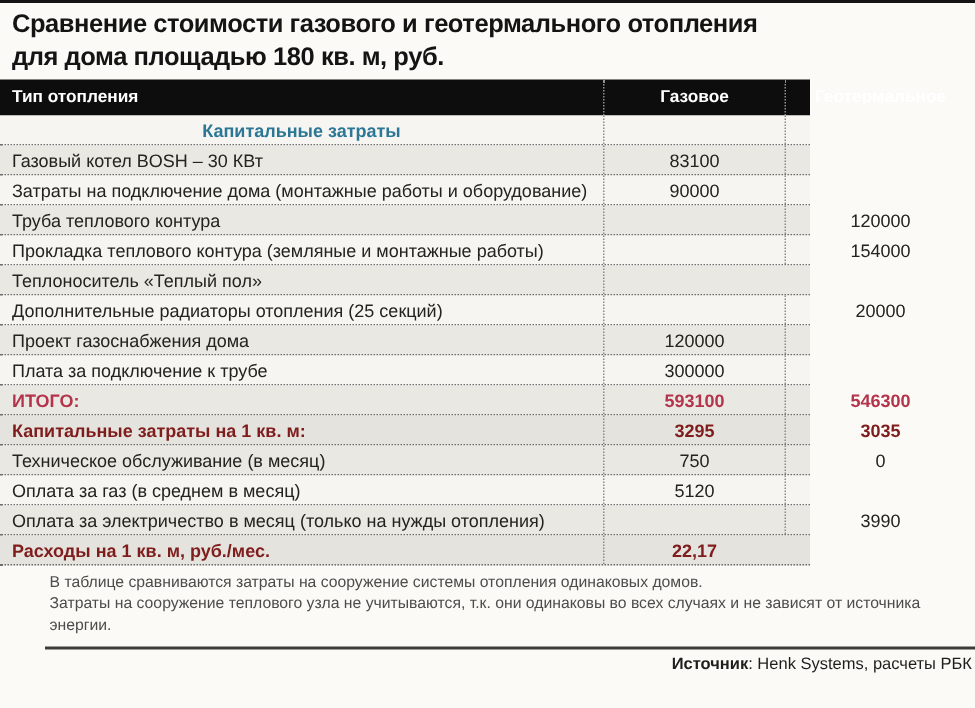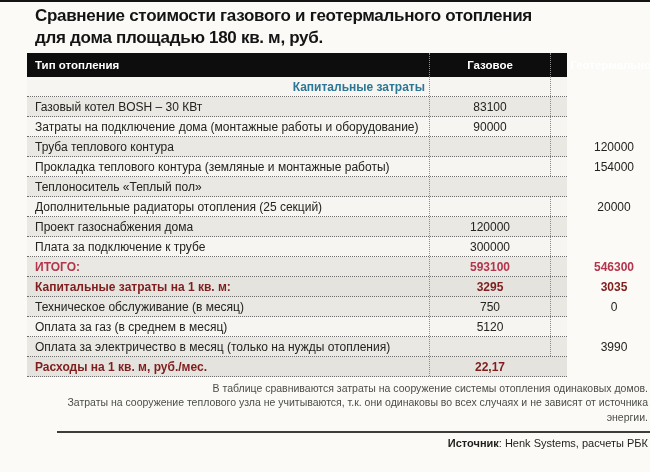--- a/index.html
+++ b/index.html
@@ -6,21 +6,20 @@
   html, body { background: #e8e8e8; }
   body { font-family: "Liberation Sans", "DejaVu Sans", sans-serif; }
 
   .page {
     position: relative;
     width: 650px;
     height: 472px;
     background: #fbfaf6;
     border-top: 2px solid #141414;
     overflow: hidden;
-    padding-left: 27px;
   }
 
   .title {
     padding: 3px 10px 5px 8px;
     font-size: 17px;
     font-weight: bold;
     color: #141414;
     line-height: 1.27;
     letter-spacing: -0.3px;
   }
@@ -52,34 +51,34 @@
     background: var(--header-bg);
     min-height: 24px;
     color: #ffffff;
     font-weight: bold;
     font-size: 11.5px;
     border-bottom: none;
   }
   .trow.header .c2, .trow.header .c3 { border-left: 1px dotted rgba(255,255,255,.55); }
 
   .trow.section { font-weight: bold; color: var(--accent-teal); }
-  .trow.section .c1 { text-align: right; padding-left: 4px; }
+  .trow.section .c1 { text-align: center; padding-left: 4px; }
 
   .trow.total-red { font-weight: bold; color: var(--accent-red); }
   .trow.total {
     font-weight: bold;
     color: #7f1d1d;
     background: var(--total-shade) !important;
   }
 
   
   .notes {
     margin-top: 4px;
     padding: 0 2px 0 20px;
-    text-align: right;
+    text-align: left;
     font-size: 10.5px;
     line-height: 1.35;
     color: #4c4c4a;
     margin-left: 13px;
   }
   .rule {
     margin: 7px 0 0 30px;
     border-top: 2px solid #3c3c3a;
   }
   .source {

